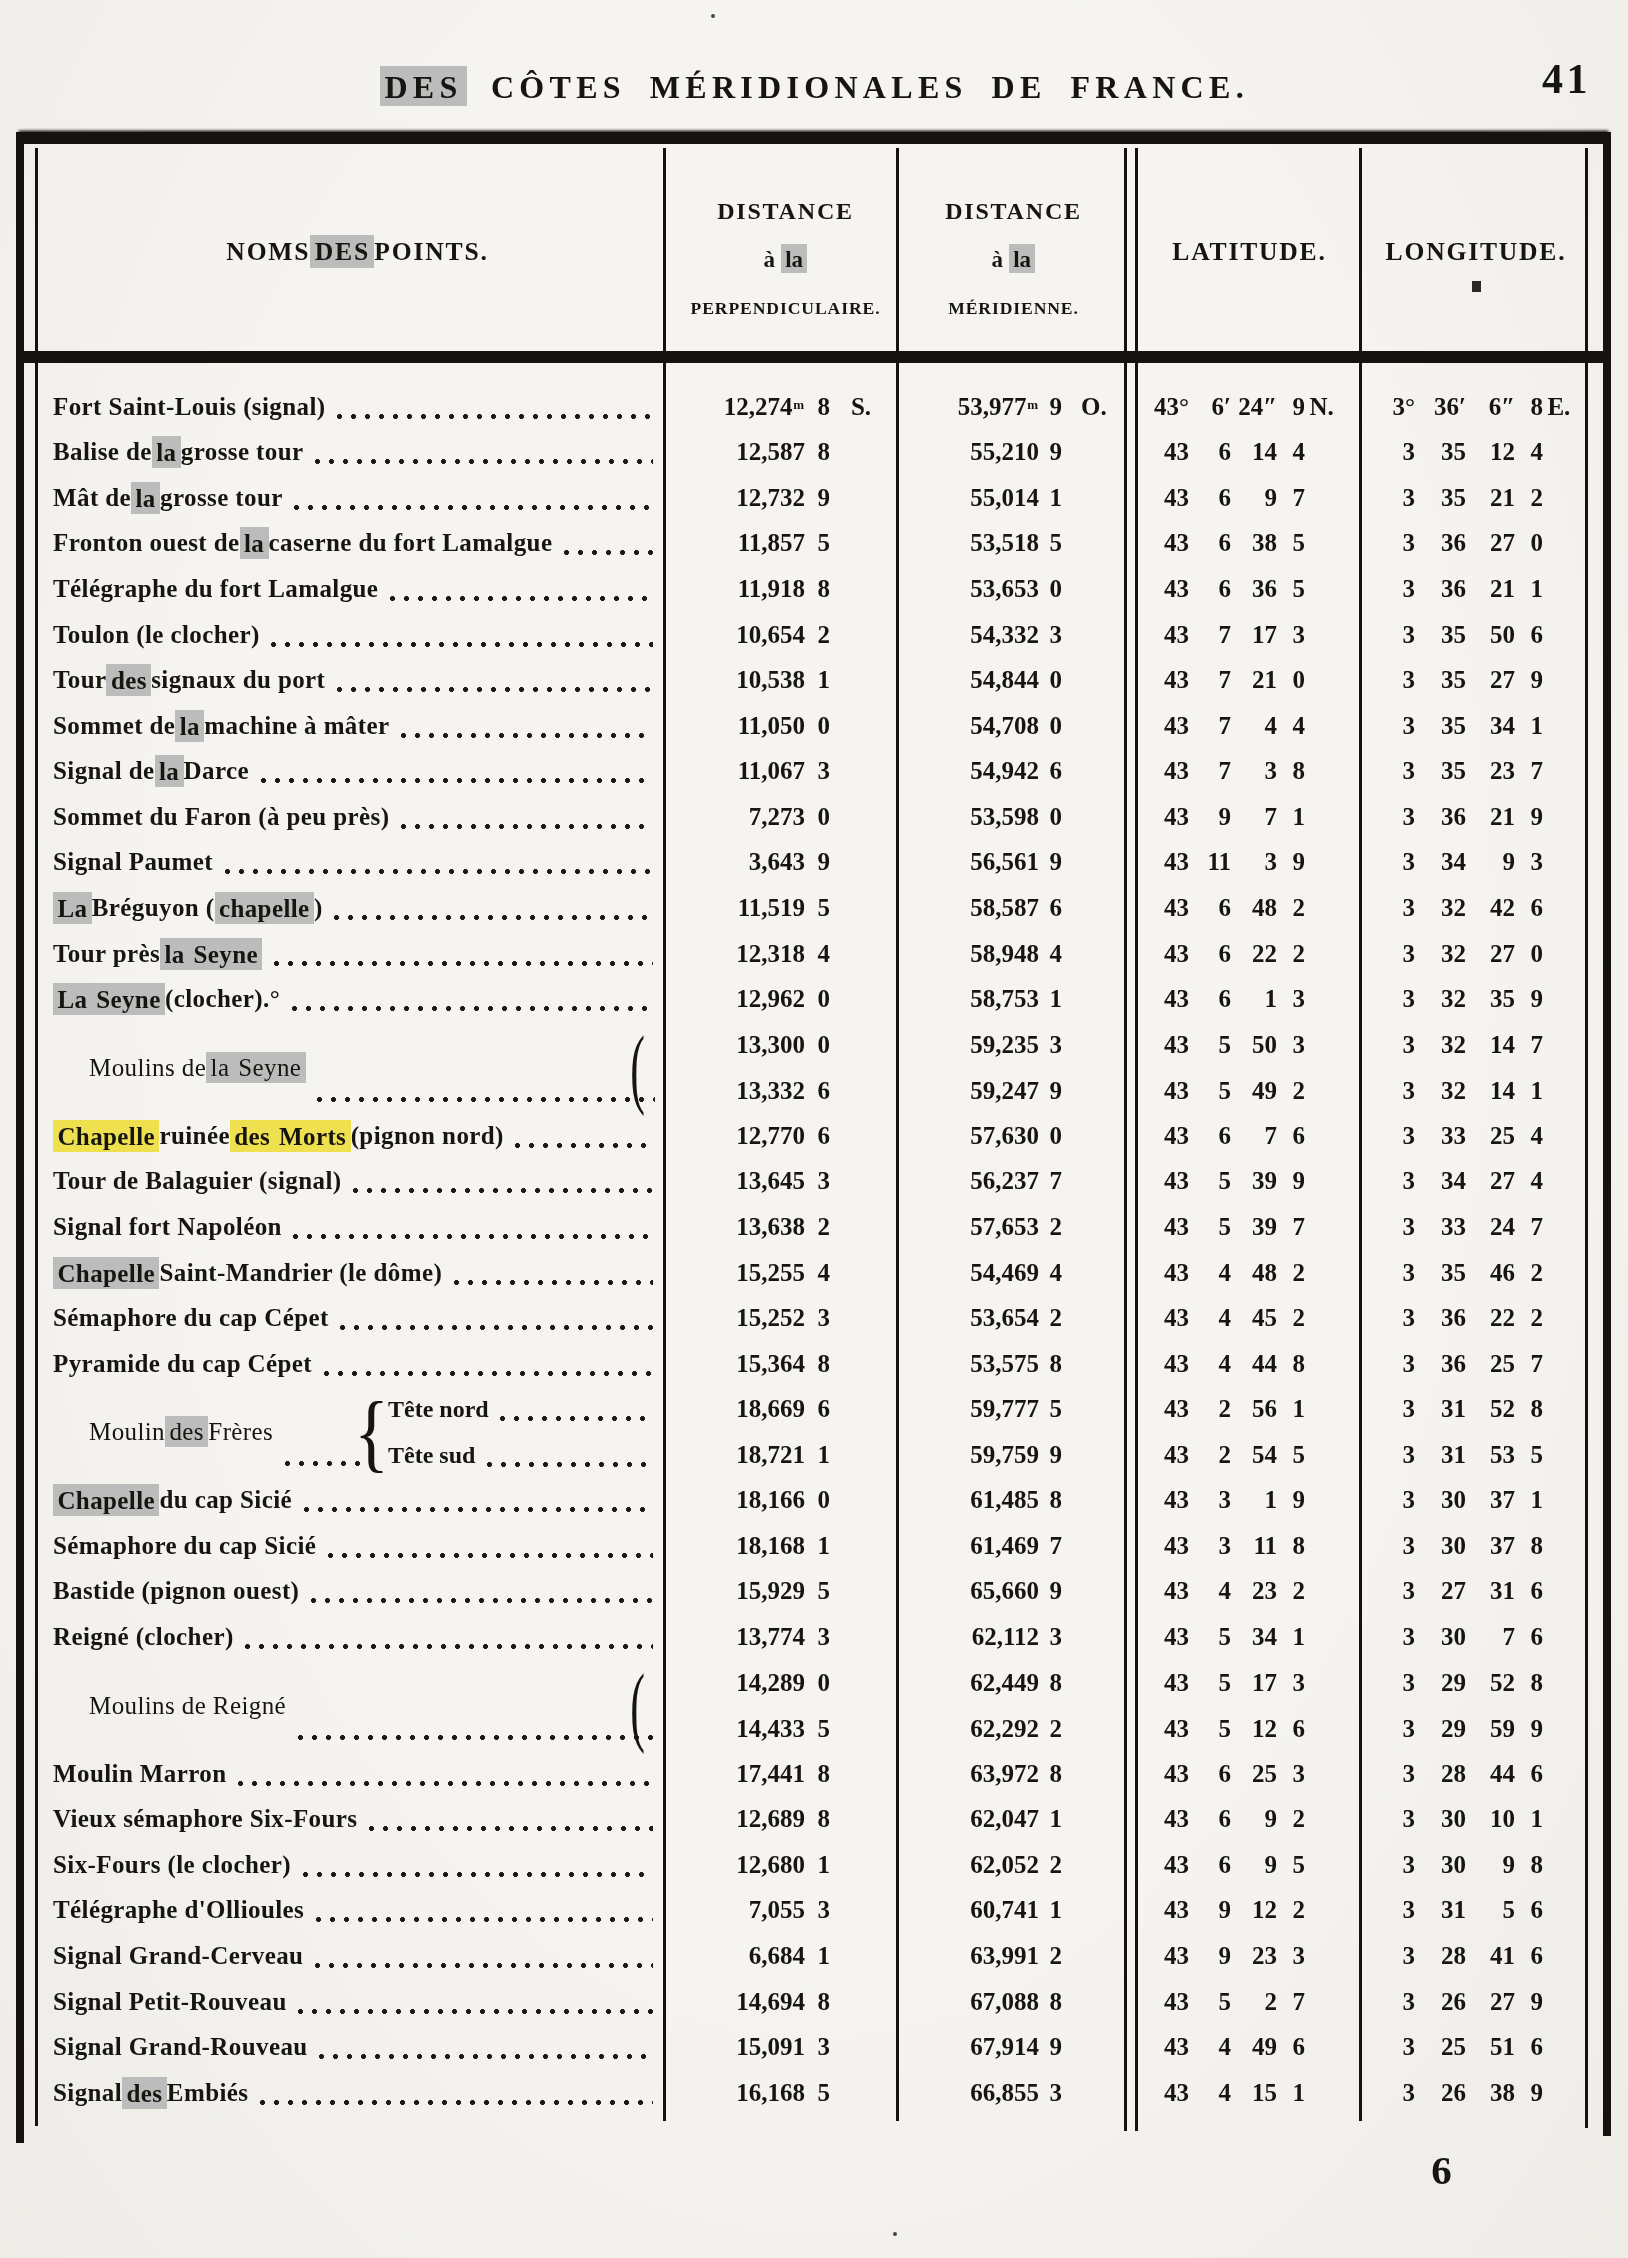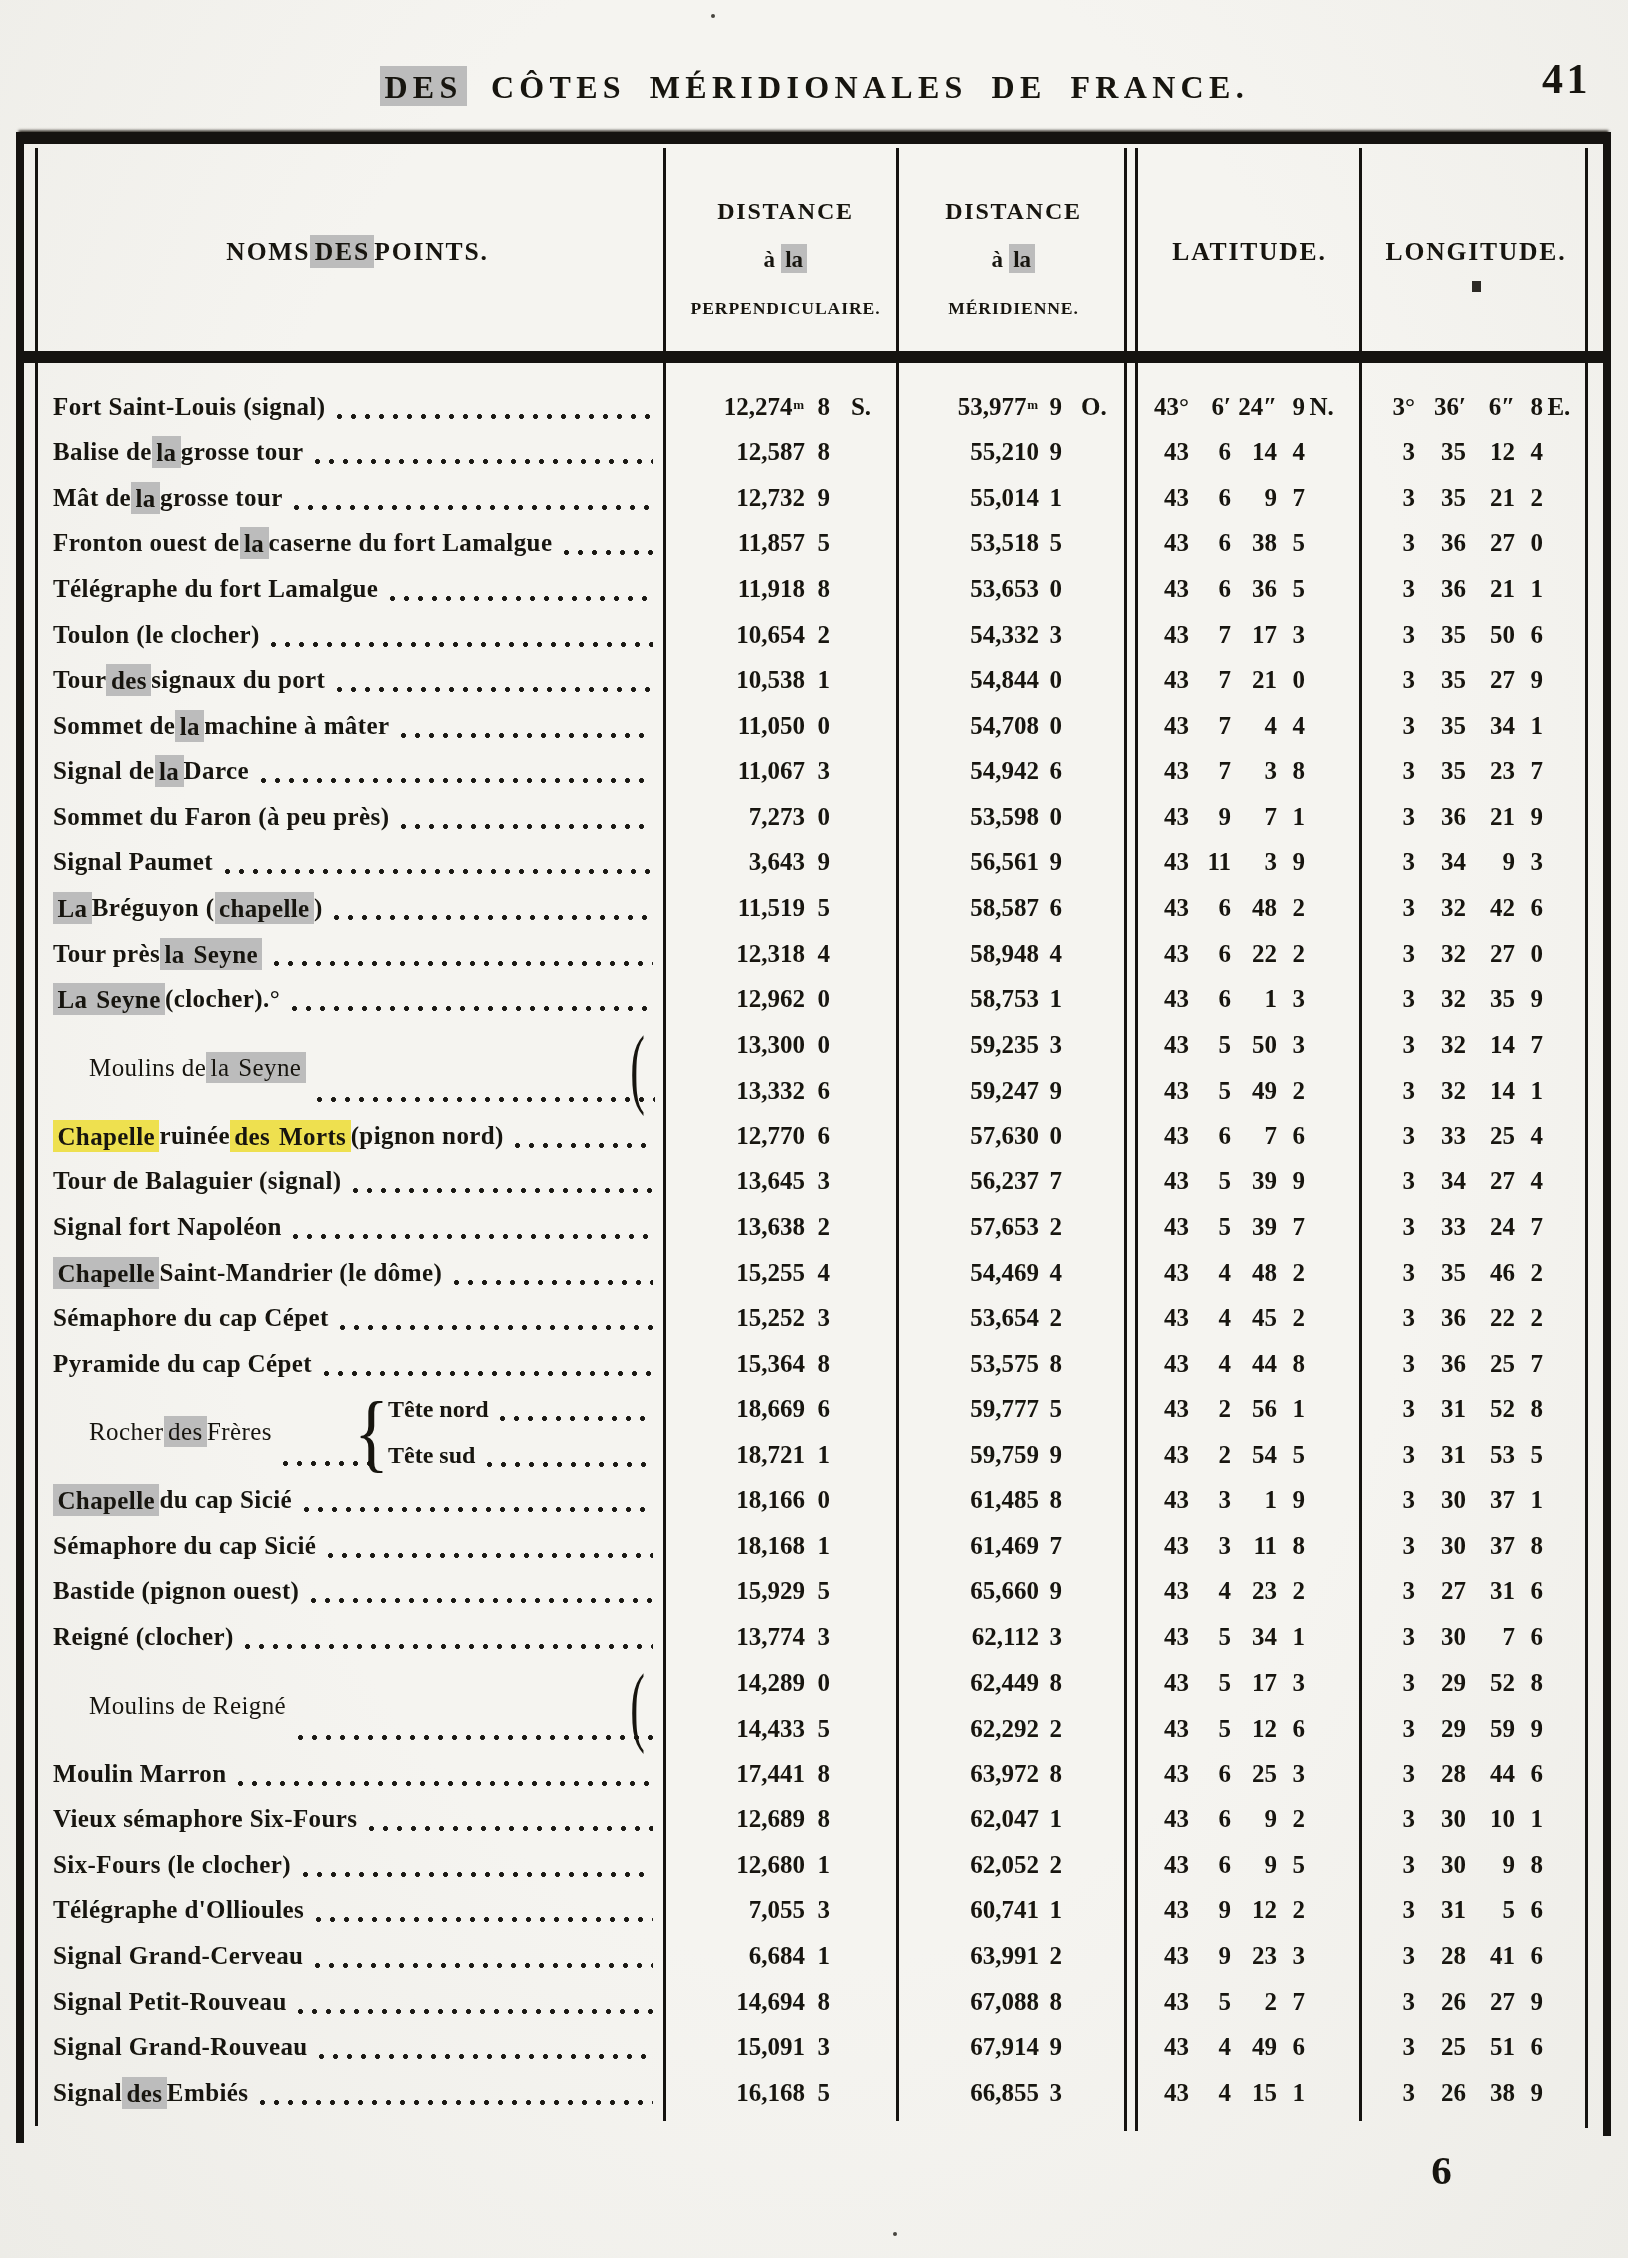--- a/index.html
+++ b/index.html
@@ -740,21 +740,21 @@
         </div>
         <div class="cell lon">
           <span class="p p0">3</span>
           <span class="p p1">36</span>
           <span class="p p2">25</span>
           <span class="p p3">7</span>
         </div>
       </div>
       <div class="vgroup" style="top: 1386px; height: 91px;">
         <div class="gname gname-mid">
-          <span>Rocher </span>
+          <span>Moulin </span>
           <span class="hl hl-gray">des</span>
           <span> Frères</span>
           <div class="leader"></div>
         </div>
         <div class="brace brace-mid">{</div>
         <div class="subrow" style="top: 0px; height: 46px;">
           <div class="cell sublabel">
             <span>Tête nord</span>
             <div class="leader"></div>
           </div>

